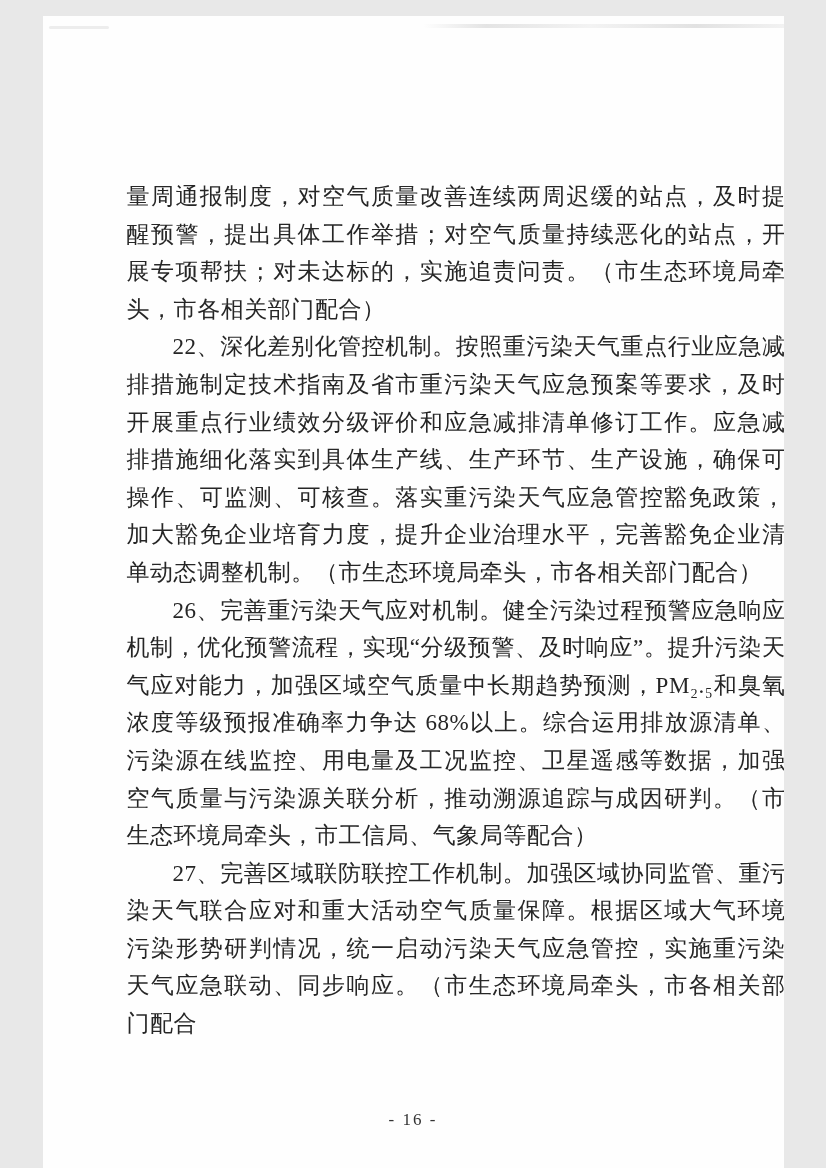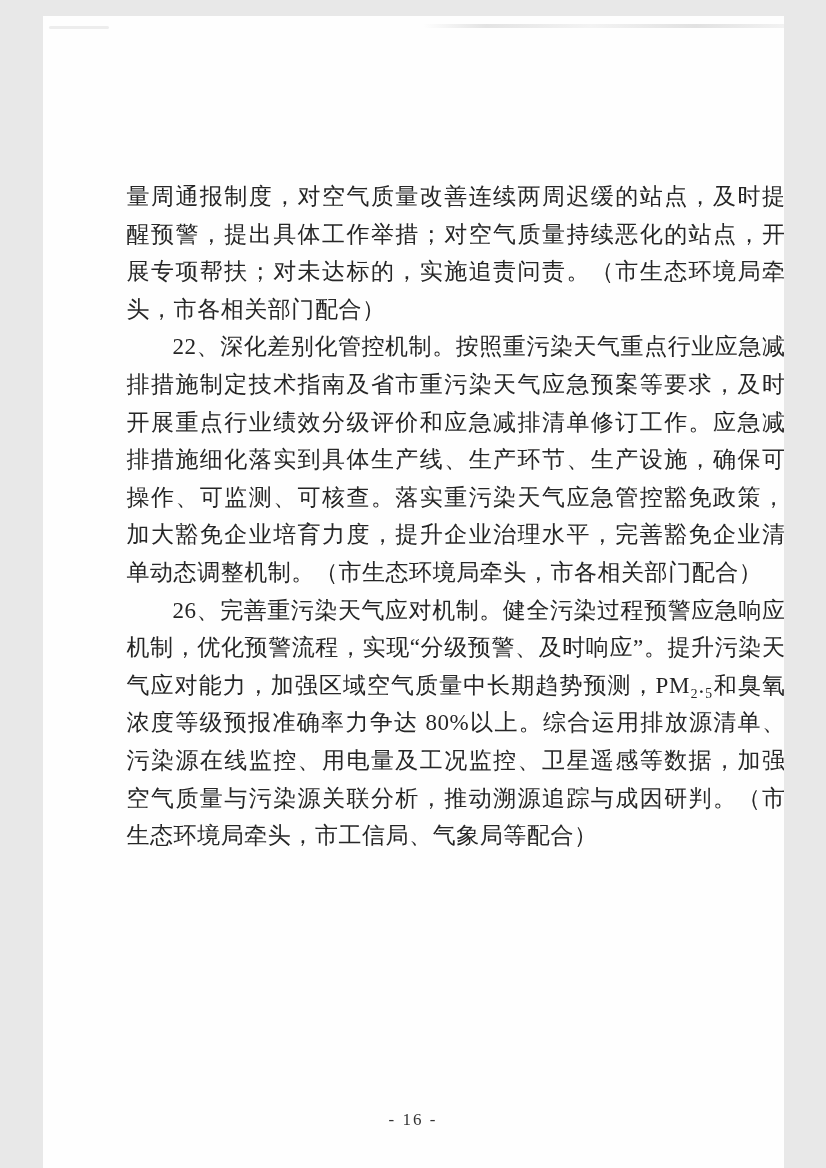--- a/index.html
+++ b/index.html
@@ -74,17 +74,18 @@
 </head>
 <body>
 
 <div class="page">
   <div class="scan-streak-top"></div>
   <div class="scan-streak-left"></div>
 
   <div class="content">
     <p>量周通报制度，对空气质量改善连续两周迟缓的站点，及时提醒预警，提出具体工作举措；对空气质量持续恶化的站点，开展专项帮扶；对未达标的，实施追责问责。（市生态环境局牵头，市各相关部门配合）</p>
     <p class="indent">22、深化差别化管控机制。按照重污染天气重点行业应急减排措施制定技术指南及省市重污染天气应急预案等要求，及时开展重点行业绩效分级评价和应急减排清单修订工作。应急减排措施细化落实到具体生产线、生产环节、生产设施，确保可操作、可监测、可核查。落实重污染天气应急管控豁免政策，加大豁免企业培育力度，提升企业治理水平，完善豁免企业清单动态调整机制。（市生态环境局牵头，市各相关部门配合）</p>
-    <p class="indent">26、完善重污染天气应对机制。健全污染过程预警应急响应机制，优化预警流程，实现“分级预警、及时响应”。提升污染天气应对能力，加强区域空气质量中长期趋势预测，PM₂.₅和臭氧浓度等级预报准确率力争达 80%以上。综合运用排放源清单、污染源在线监控、用电量及工况监控、卫星遥感等数据，加强空气质量与污染源关联分析，推动溯源追踪与成因研判。（市生态环境局牵头，市工信局、气象局等配合）</p>
+    <p class="indent">26、完善重污染天气应对机制。健全污染过程预警应急响应机制，优化预警流程，实现“分级预警、及时响应”。提升污染天气应对能力，加强区域空气质量中长期趋势预测，PM₂.₅和臭氧浓度等级预报准确率力争达 68%以上。综合运用排放源清单、污染源在线监控、用电量及工况监控、卫星遥感等数据，加强空气质量与污染源关联分析，推动溯源追踪与成因研判。（市生态环境局牵头，市工信局、气象局等配合）</p>
+    <p class="indent">27、完善区域联防联控工作机制。加强区域协同监管、重污染天气联合应对和重大活动空气质量保障。根据区域大气环境污染形势研判情况，统一启动污染天气应急管控，实施重污染天气应急联动、同步响应。（市生态环境局牵头，市各相关部门配合</p>
   </div>
 
   <div class="page-number">- 16 -</div>
 </div>
 
 </body></html>

